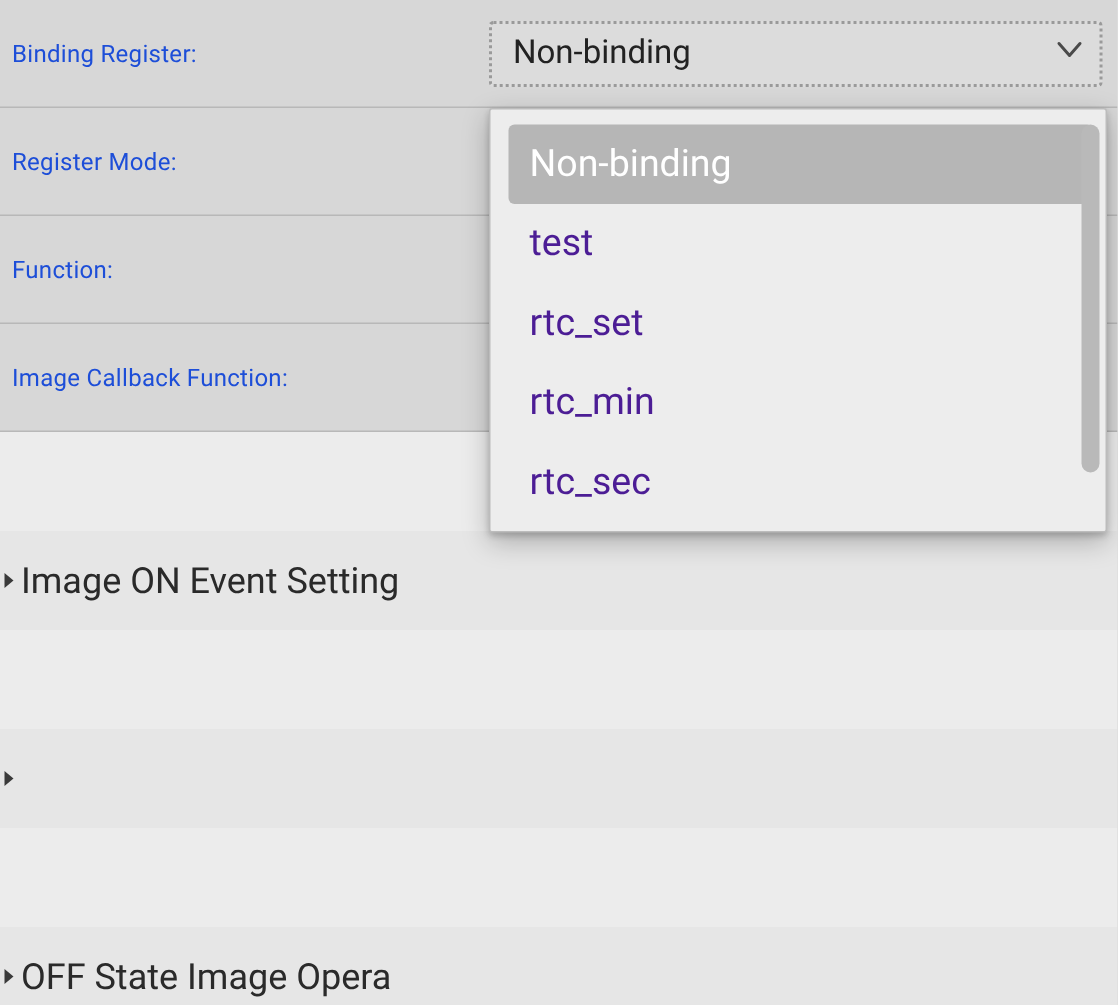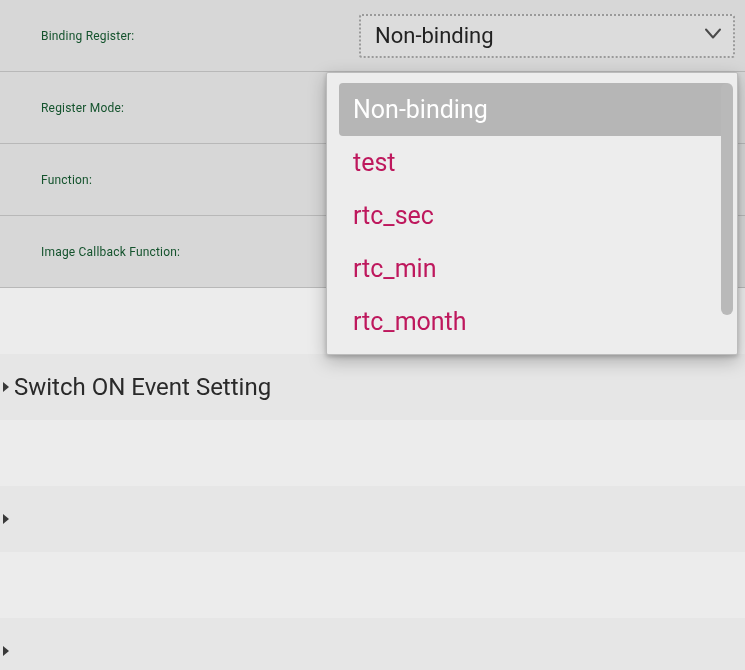--- a/index.html
+++ b/index.html
@@ -15,24 +15,23 @@
   .row {
     display: flex;
     align-items: center;
     height: 72px;
     padding: 0 10px 0 8px;
     border-bottom: 1px solid #b8b8b8;
     background: #d7d7d7;
   }
   .row .label {
     flex: 0 0 318px;
-    font-size: 12px;
-    color: #14532d;
+    font-size: 16px;
+    color: #1d4ed8;
     letter-spacing: 0.2px;
-    margin-left: 33px;
   }
   .row .control { flex: 1 1 auto; }
   
   .section {
     display: flex;
     align-items: center;
     height: 66px;
     padding-left: 0;
     background: #e6e6e6;
     font-size: 24px;
@@ -84,21 +83,21 @@
     max-height: 592px;
     overflow: hidden;
     padding: 4px 2px 0 6px;
   }
   .dd-item {
     height: 53px;
     display: flex;
     align-items: center;
     padding: 0 12px 0 14px;
     font-size: 25px;
-    color: #be185d;
+    color: #4c1d95;
     border-radius: 4px;
     cursor: default;
   }
   .dd-item.selected {
     background: #b6b6b6;
     color: #ffffff;
   }
   .dd-scrollbar {
     position: absolute;
     top: 10px;
@@ -144,47 +143,48 @@
   </div>
 
   <div class="spacer"></div>
 
   <div class="section">
     <span class="tw">
       <svg width="10" height="10" viewBox="0 0 10 10">
           <path d="M2 0 L8 5 L2 10 Z" fill="#3a3a3a"></path>
         </svg>
     </span>
-    <span>Switch ON Event Setting</span>
+    <span>Image ON Event Setting</span>
   </div>
 
   <div class="spacer"></div>
 
   <div class="section">
     <span class="tw">
       <svg width="10" height="10" viewBox="0 0 10 10">
           <path d="M2 0 L8 5 L2 10 Z" fill="#3a3a3a"></path>
         </svg>
     </span>
   </div>
 
   <div class="spacer"></div>
 
   <div class="section">
     <span class="tw">
       <svg width="10" height="10" viewBox="0 0 10 10">
           <path d="M2 0 L8 5 L2 10 Z" fill="#3a3a3a"></path>
         </svg>
     </span>
+    <span>OFF State Image Opera</span>
   </div>
 
   <div class="dropdown">
     <div class="dd-list">
       <div class="dd-item selected">Non-binding</div>
       <div class="dd-item">test</div>
+      <div class="dd-item">rtc_set</div>
+      <div class="dd-item">rtc_min</div>
       <div class="dd-item">rtc_sec</div>
-      <div class="dd-item">rtc_min</div>
-      <div class="dd-item">rtc_month</div>
     </div>
     <div class="dd-scrollbar"></div>
   </div>
 
 </div>
 
 </body></html>

